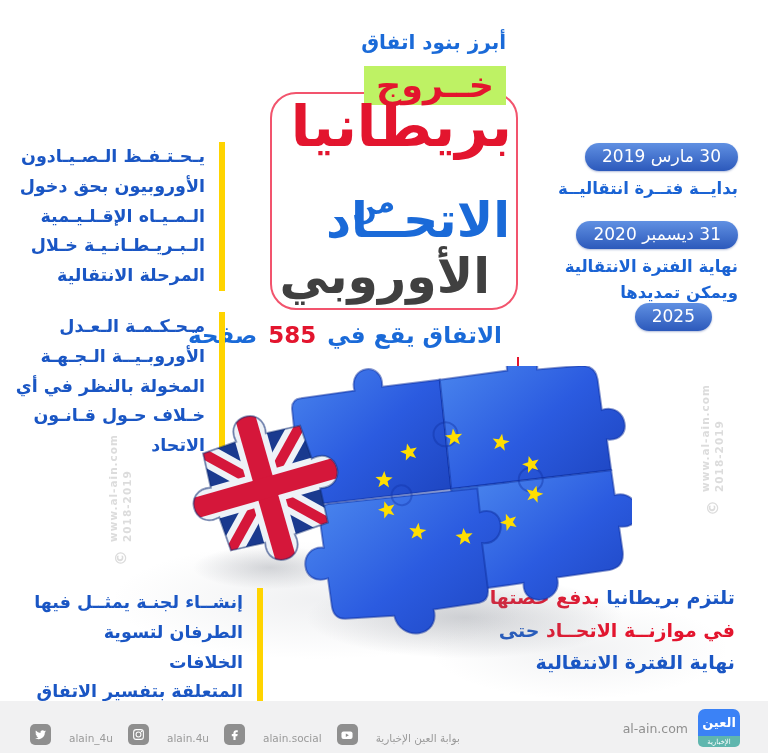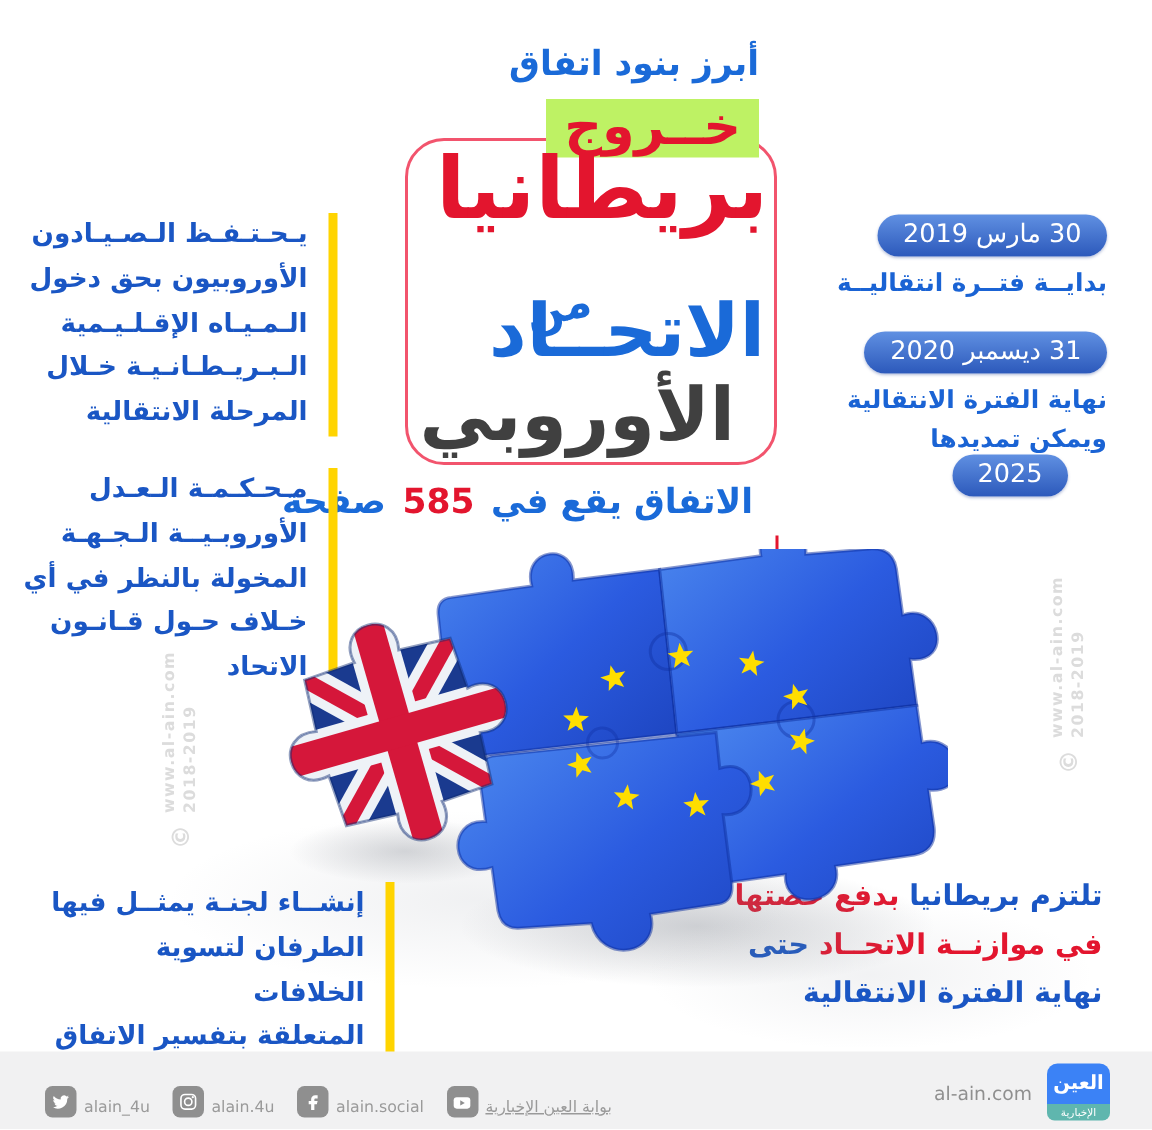--- a/index.html
+++ b/index.html
@@ -5,21 +5,21 @@
   html,body{margin:0;padding:0;background:#ffffff;}
   .canvas{position:relative;width:768px;height:753px;background:#ffffff;overflow:hidden;
           font-family:"DejaVu Sans","Liberation Sans",sans-serif;}
 
   
   .bg-soft{position:absolute;border-radius:50%;pointer-events:none;}
   .bg1{left:110px;top:540px;width:420px;height:120px;background:radial-gradient(ellipse at center,rgba(160,165,175,.16),rgba(160,165,175,0) 70%);}
   .bg2{left:430px;top:600px;width:300px;height:100px;background:radial-gradient(ellipse at center,rgba(160,165,175,.14),rgba(160,165,175,0) 70%);}
 
   
-  .top-title{position:absolute;top:30px;right:262px;font-size:23px;font-weight:bold;color:#1a6ad8;direction:rtl;white-space:nowrap;}
+  .top-title{position:absolute;top:30px;right:262px;font-size:20px;font-weight:bold;color:#1a6ad8;direction:rtl;white-space:nowrap;}
 
   
   .title-box{position:absolute;right:250px;top:92px;width:244px;height:214px;border:2.5px solid #f2546d;border-radius:26px;}
   .kharouj{position:absolute;top:-28px;right:10px;background:#bef264;padding:0 12px;font-size:35px;font-weight:bold;color:#e3152e;line-height:1.1;white-space:nowrap;}
   .brit{position:absolute;top:0px;right:4px;font-size:57px;font-weight:bold;color:#e3152e;line-height:1.15;white-space:nowrap;}
   .min-word{position:absolute;top:94px;right:122px;font-size:29px;font-weight:bold;color:#1a6ad8;transform:rotate(-14deg);}
   .ittihad{position:absolute;top:100px;right:6px;font-size:49px;font-weight:bold;color:#1a6ad8;line-height:1.1;white-space:nowrap;}
   .ourobi{position:absolute;top:156px;right:26px;font-size:49px;font-weight:bold;color:#404040;line-height:1.1;white-space:nowrap;}
 
   .pages-line{position:absolute;top:322px;right:266px;font-size:23px;font-weight:bold;color:#1a6ad8;direction:rtl;white-space:nowrap;}
@@ -59,24 +59,24 @@
   .shadow-eu{position:absolute;left:300px;top:575px;width:330px;height:85px;
              background:radial-gradient(ellipse at center,rgba(120,125,135,.35),rgba(120,125,135,0) 68%);}
   .shadow-uk{position:absolute;left:190px;top:545px;width:160px;height:45px;
              background:radial-gradient(ellipse at center,rgba(120,125,135,.30),rgba(120,125,135,0) 68%);}
   svg.eu{position:absolute;left:282px;top:366px;width:350px;height:300px;}
   svg.uk{position:absolute;left:178px;top:398px;width:175px;height:180px;}
 
   
   .footer{position:absolute;left:0;bottom:0;width:768px;height:52px;background:#f1f1f2;}
   .social{position:absolute;left:30px;bottom:8px;display:flex;align-items:flex-end;}
-  .social-item{display:flex;align-items:flex-end;gap:5px;margin-right:15px;}
+  .social-item{display:flex;align-items:flex-end;gap:18px;margin-right:15px;}
   .icon-box{width:21px;height:21px;background:#8f8f8f;border-radius:5px;display:flex;align-items:center;justify-content:center;flex:0 0 auto;}
   .social-label{font-size:10.5px;color:#9a9a9a;padding-bottom:1px;white-space:nowrap;}
-  .social-label.ar{direction:rtl;text-decoration:underline;}
+  .social-label.ar{direction:rtl;}
   .site{position:absolute;right:80px;bottom:17px;font-size:12.5px;color:#8f8f8f;}
   .logo{position:absolute;right:28px;bottom:6px;width:42px;}
   .logo-main{height:27px;background:#3b82f6;border-radius:7px 7px 0 0;color:#fff;font-weight:bold;font-size:13px;
              display:flex;align-items:center;justify-content:center;direction:rtl;}
   .logo-sub{height:11px;background:#5fb6ae;border-radius:0 0 5px 5px;color:#fff;font-size:7px;
             display:flex;align-items:center;justify-content:center;direction:rtl;}
 </style>
 </head>
 <body>
 

